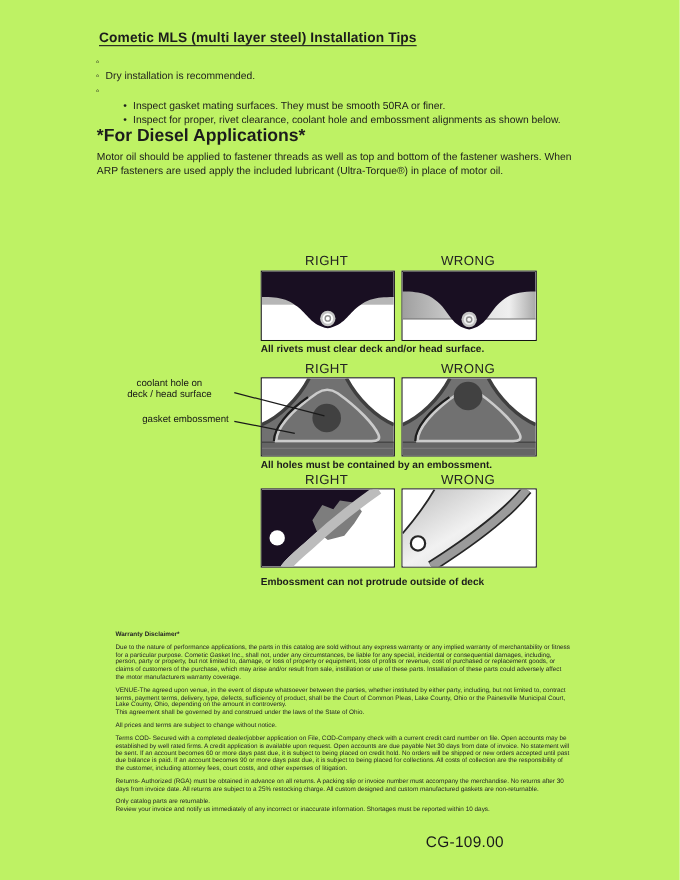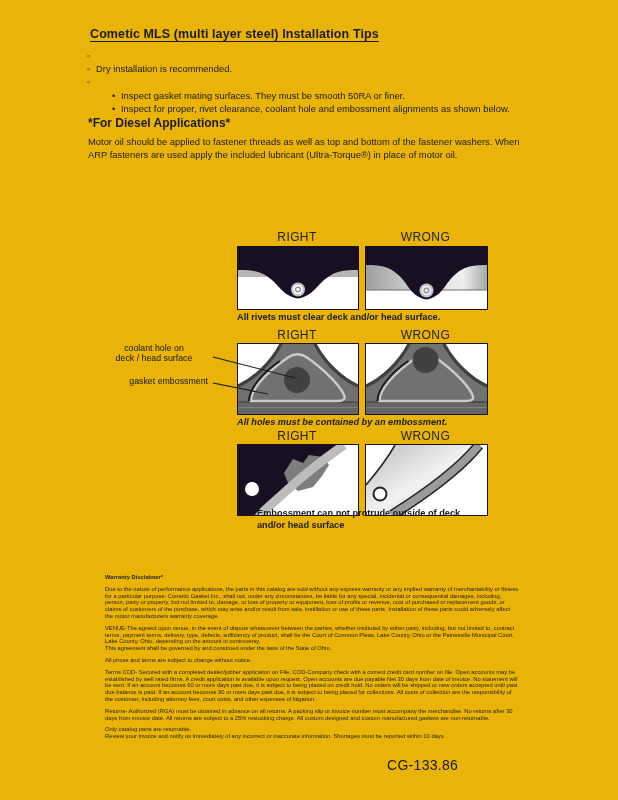--- a/index.html
+++ b/index.html
@@ -1,37 +1,37 @@
 <!DOCTYPE html>
 <html><head>
 <meta charset="utf-8">
 <style>
   html,body { margin:0; padding:0; background:#ffffff; }
   .page {
-    position:relative; width:618px; height:800px; background:#eab308;
+    position:relative; width:618px; height:800px; background:#bef264;
     font-family:"Liberation Sans", sans-serif; color:#1c1c1c; overflow:hidden;
   }
   .abs { position:absolute; }
 
   
   .title {
     font-size:12.5px; font-weight:bold; letter-spacing:0.1px;
     text-decoration:underline; text-underline-offset:3px; text-decoration-thickness:1.4px;
   }
 
   
   .bullets { font-size:9.4px; line-height:13.2px; width:500px; }
   .b-row { display:flex; }
   .b-marker { width:9px; flex:0 0 9px; text-align:left; }
   .b-sub { padding-left:25px; }
   .b-sub .b-marker { width:9px; }
 
   
   .diesel { width:448px; font-size:9.4px; line-height:13.2px; }
-  .diesel h2 { font-size:12px; font-weight:bold; margin:0 0 5px 0; }
+  .diesel h2 { font-size:16px; font-weight:bold; margin:0 0 5px 0; }
   .diesel p { margin:0 0 7px 0; }
 
   
   .rw-label { font-size:12px; letter-spacing:0.4px; text-align:center; color:#232323; }
   .dg-caption { font-size:9.2px; font-weight:bold; line-height:11.5px; }
   .dg-box { display:block; border:1.6px solid #141414; background:#fff; }
   .side-label { font-size:8.8px; line-height:9.6px; text-align:right; width:118px; color:#161616; }
   .ptr { overflow:visible; }
 
   
@@ -142,21 +142,21 @@
     <path d="M13.5,57 C13.5,46 26.5,30 50.5,13.5 C56.5,9.5 63.5,9.5 69.5,13.5 C88.5,27 102.5,42 106.5,51 C108.5,55.5 105.5,57 100.5,57 Z" fill="none" stroke="#cbcbcb" stroke-width="2.4"></path>
     <path d="M11.5,57 C11.5,45 24.5,29 42.5,17" fill="none" stroke="#1c1c1c" stroke-width="2"></path>
     <circle cx="59.5" cy="16" r="13" fill="#414141"></circle>
   </svg>
 
   <svg class="abs ptr" style="left:213px; top:352px;" width="90" height="48" viewBox="0 0 90 48">
     <line x1="0" y1="5" x2="82" y2="26" stroke="#1a1a1a" stroke-width="1.1"></line>
     <line x1="0" y1="31" x2="55" y2="42" stroke="#1a1a1a" stroke-width="1.1"></line>
   </svg>
 
-  <div class="abs dg-caption" style="left:237px; top:417px;font-style:italic;">All holes must be contained by an embossment.</div>
+  <div class="abs dg-caption" style="left:237px; top:417px;">All holes must be contained by an embossment.</div>
 
   <div class="abs rw-label" style="left:237px; top:429px; width:120px;">RIGHT</div>
   <div class="abs rw-label" style="left:365px; top:429px; width:121px;">WRONG</div>
 
   <svg class="abs dg-box" style="left:237px; top:444px;" width="120" height="70" viewBox="0 0 120 70">
     <rect width="120" height="70" fill="#ffffff"></rect>
     <path d="M0,0 H101 C80,13 57,32 42,46 C31,56 23,62 17,70 H0 Z" fill="#190f22"></path>
     <path d="M46,28 L55,14 L65,18 L71,10 L85,12 L91,20 L84,31 L75,42 L60,46 L50,38 Z" fill="#7d7d7d"></path>
     <path d="M106,0 C86,14 61,34 46,48 C35,58 27,64 21,72" stroke="#bcbcbc" stroke-width="9" fill="none"></path>
     <circle cx="14" cy="44" r="7" fill="#ffffff"></circle>
@@ -171,32 +171,31 @@
       </linearGradient>
     </defs>
     <rect width="121" height="70" fill="#ffffff"></rect>
     <path d="M29,0 L113,0 C97,20 64,46 26,70 L0,70 L0,40 C11,27 21,14 29,0 Z" fill="url(#bandg)"></path>
     <path d="M29,0 C21,14 11,27 0,40" stroke="#262626" stroke-width="1.6" fill="none"></path>
     <path d="M113,0 C97,20 64,46 26,70" stroke="#262626" stroke-width="10.5" fill="none"></path>
     <path d="M113,0 C97,20 64,46 26,70" stroke="#9b9b9b" stroke-width="7.5" fill="none"></path>
     <circle cx="14" cy="49" r="6.5" fill="#ffffff" stroke="#262626" stroke-width="2"></circle>
   </svg>
 
-  <div class="abs dg-caption" style="left:237px; top:508px; width:250px;margin-left:20px;">
+  <div class="abs dg-caption" style="left:237px; top:524px; width:250px;">
     <div>Embossment can not protrude outside of deck</div>
-    <div>and/or head surface</div>
   </div>
 
   <div class="abs legal" style="left:105px; top:574px;">
     <p class="lg-head first">Warranty Disclaimer*</p>
     <p>Due to the nature of performance applications, the parts in this catalog are sold without any express warranty or any implied warranty of merchantability or fitness for a particular purpose.  Cometic Gasket Inc., shall not, under any circumstances, be liable for any special, incidental or consequential damages, including, person, party or property, but not limited to, damage, or loss of property or equipment, loss of profits or revenue, cost of purchased or replacement goods, or claims of customers of the purchase, which may arise and/or result from sale, instillation or use of these parts.  Installation of these parts could adversely affect the motor manufacturers warranty coverage.</p>
     <p>VENUE-The agreed upon venue, in the event of dispute whatsoever between the parties, whether instituted by either party, including, but not limited to, contract terms, payment terms, delivery, type, defects, sufficiency of product, shall be the Court of Common Pleas, Lake County, Ohio or the Painesville Municipal Court, Lake County, Ohio, depending on the amount in controversy.</p>
     <p class="attached">This agreement shall be governed by and construed under the laws of the State of Ohio.</p>
     <p>All prices and terms are subject to change without notice.</p>
     <p>Terms COD- Secured with a completed dealer/jobber application on File, COD-Company check with a current credit card number on file.  Open accounts may be established by well rated firms.  A credit application is available upon request.  Open accounts are due payable Net 30 days from date of invoice.  No statement will be sent.  If an account becomes 60 or more days past due, it is subject to being placed on credit hold.  No orders will be shipped or new orders accepted until past due balance is paid.  If an account becomes 90 or more days past due, it is subject to being placed for collections.  All costs of collection are the responsibility of the customer, including attorney fees, court costs, and other expenses of litigation.</p>
     <p>Returns- Authorized (RGA) must be obtained in advance on all returns.  A packing slip or invoice number must accompany the merchandise.  No returns after 30 days from invoice date.  All returns are subject to a 25% restocking charge.  All custom designed and custom manufactured gaskets are non-returnable.</p>
     <p>Only catalog parts are returnable.</p>
     <p class="attached">Review your invoice and notify us immediately of any incorrect or inaccurate information.  Shortages must be reported within 10 days.</p>
   </div>
 
-  <div class="abs footer-code" style="left:387px; top:757px;">CG-133.86</div>
+  <div class="abs footer-code" style="left:387px; top:757px;">CG-109.00</div>
 
 </div>
 
 </body></html>

